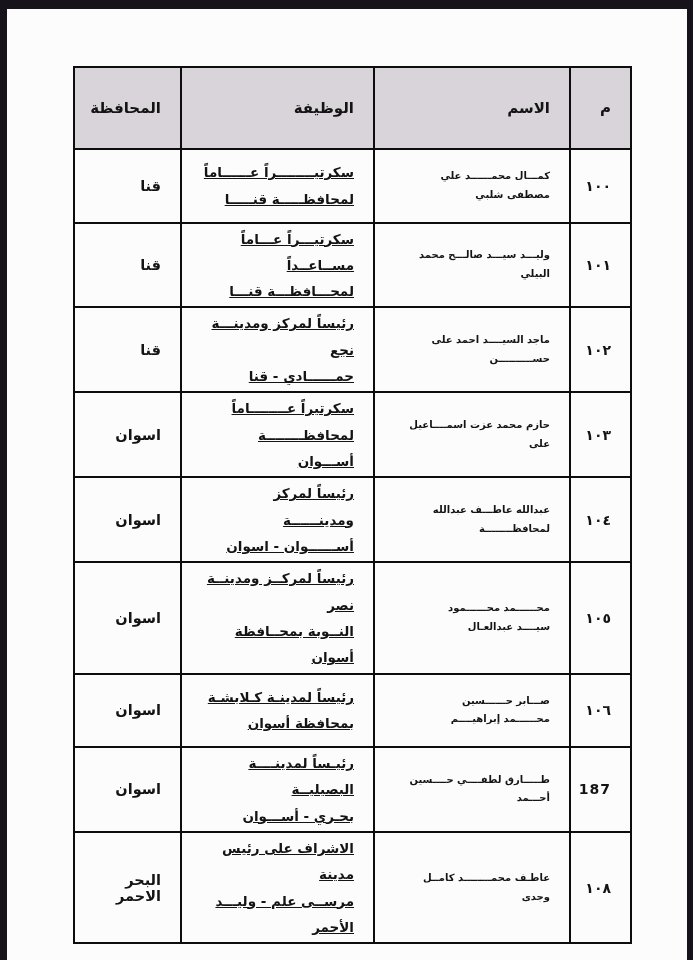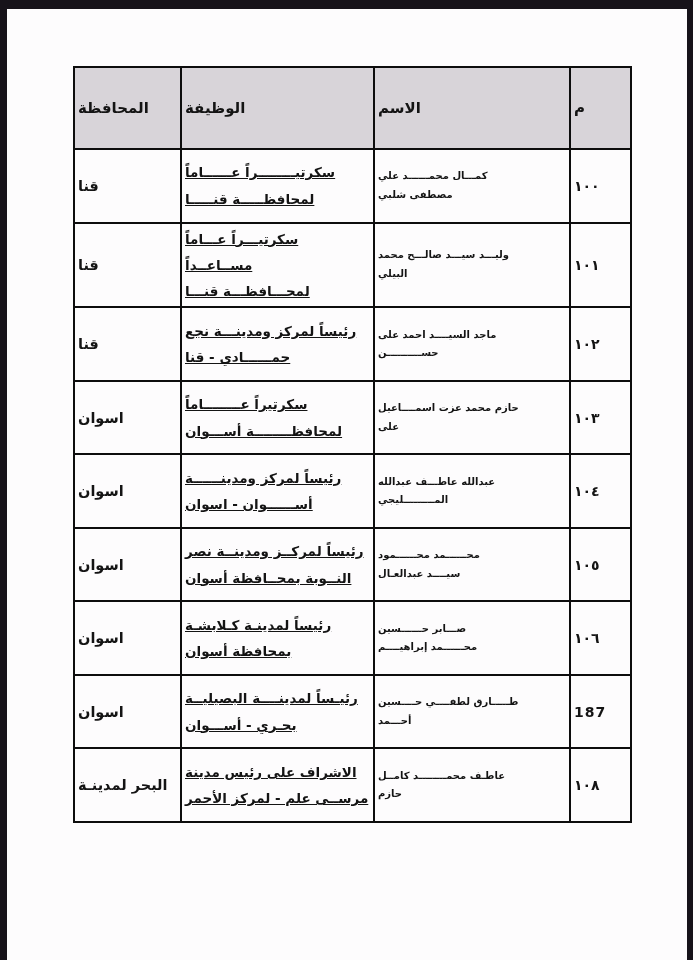--- a/index.html
+++ b/index.html
@@ -26,26 +26,26 @@
     left: 73px;
     width: 557px;
     border-collapse: collapse;
     table-layout: fixed;
     direction: rtl;
   }
   table.roster, table.roster th, table.roster td {
     border: 2.5px solid #0d0d0d;
   }
   table.roster th, table.roster td {
-    text-align: left;
+    text-align: right;
     vertical-align: middle;
     color: #141414;
     font-weight: bold;
     white-space: pre-line;
-    padding: 2px 3px;
+    padding: 2px 19px;
     overflow: hidden;
   }
   thead th {
     height: 76px;
     font-size: 15px;
   }
   tbody tr { height: 73.5px; }
   td.c-no   { font-size: 14px; letter-spacing: 1px; margin-top: 28px; }
   td.c-name { font-size: 10px; line-height: 1.85; }
   td.c-job  { font-size: 13.5px; line-height: 1.95; text-decoration: underline; }
@@ -103,21 +103,21 @@
         <td class="c-no">١٠٣</td>
         <td class="c-name">حازم محمد عزت اسمــــاعيل
 على</td>
         <td class="c-job">سكرتيراً عــــــــاماً
 لمحافظــــــــة أســـوان</td>
         <td class="c-gov">اسوان</td>
       </tr>
       <tr>
         <td class="c-no">١٠٤</td>
         <td class="c-name">عبدالله عاطـــف عبدالله
-المـــــــــليجي</td>
+لمحافظــــــــة</td>
         <td class="c-job">رئيساً لمركز ومدينــــــة
 أســــــوان - اسوان</td>
         <td class="c-gov">اسوان</td>
       </tr>
       <tr>
         <td class="c-no">١٠٥</td>
         <td class="c-name">محــــــمد محــــــمود
 سيــــد عبدالعـال</td>
         <td class="c-job">رئيساً لمركــز ومدينــة نصر
 النــوبة بمحــافظة أسوان</td>
@@ -135,20 +135,20 @@
         <td class="c-no">187</td>
         <td class="c-name">طـــــارق لطفــــي حــــسين
 أحـــمد</td>
         <td class="c-job">رئيـساً لمدينــــة البصيليــة
 بحـري - أســـوان</td>
         <td class="c-gov">اسوان</td>
       </tr>
       <tr>
         <td class="c-no">١٠٨</td>
         <td class="c-name">عاطـف محمــــــــد كامــل
-حازم</td>
+وجدى</td>
         <td class="c-job">الاشراف على رئيس مدينة
-مرســى علم - لمركز الأحمر</td>
-        <td class="c-gov">البحر لمدينـة</td>
+مرســى علم - وليـــد الأحمر</td>
+        <td class="c-gov">البحر الاحمر</td>
       </tr>
     </tbody>
   </table>
 </div>
 
 </body></html>

